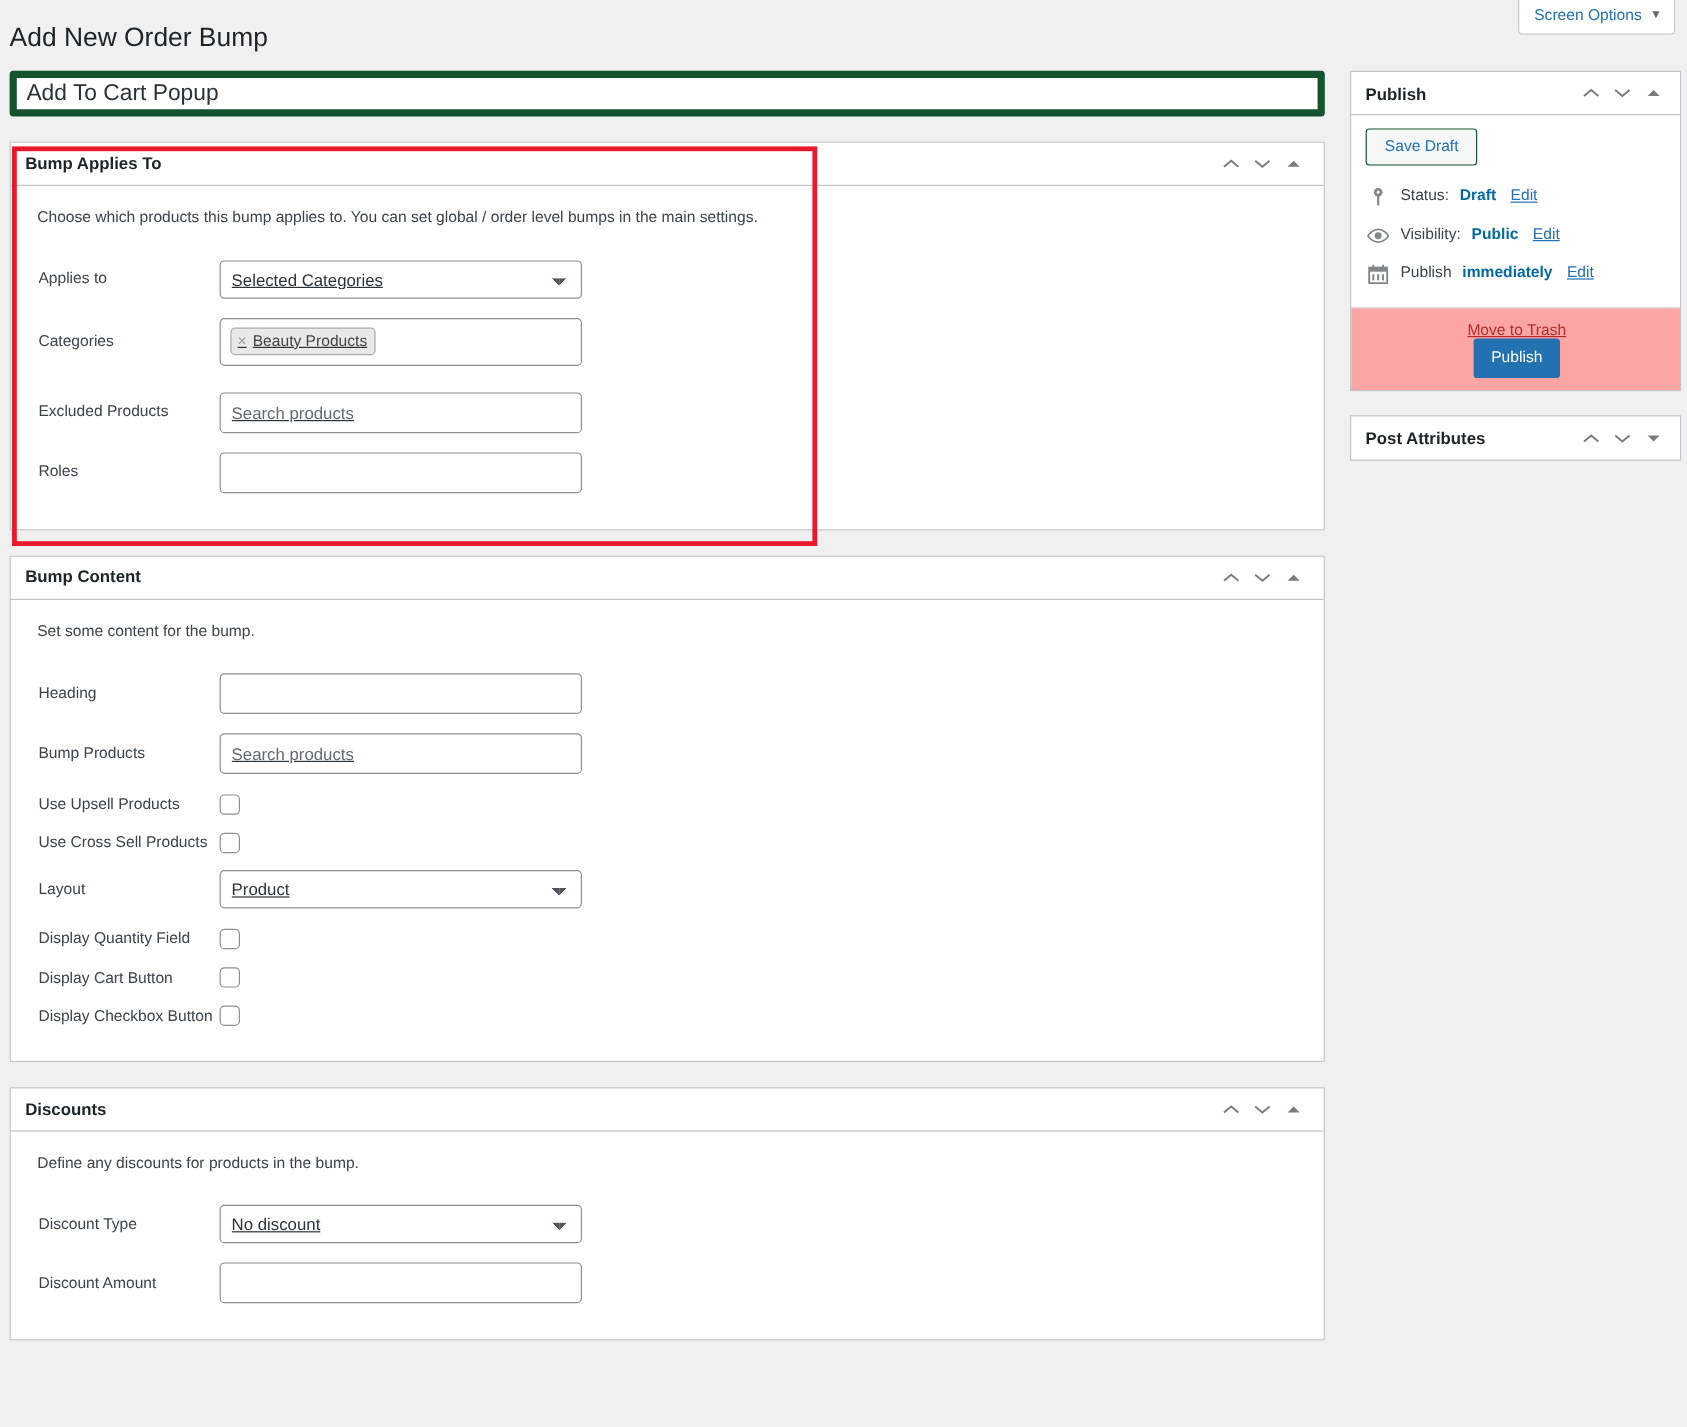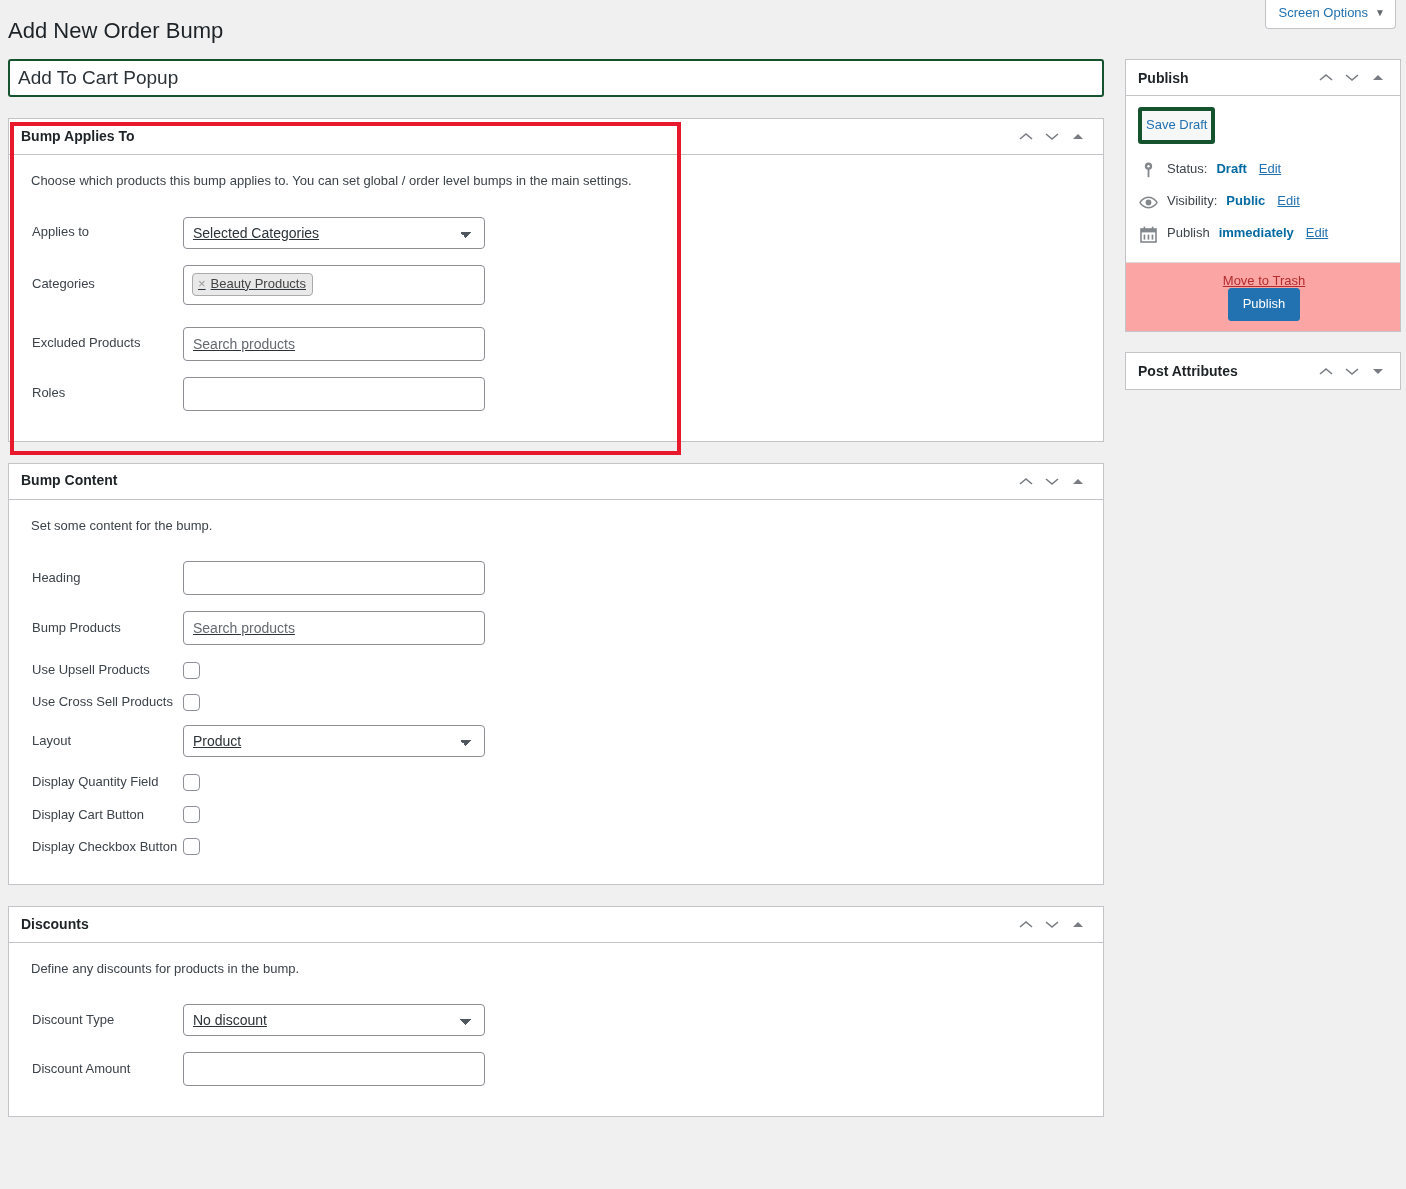--- a/index.html
+++ b/index.html
@@ -42,21 +42,21 @@
     position: absolute; left: 8px; top: 59px;
     width: 1096px;
   }
   .title-input {
     display: block; width: 1096px; height: 38px;
     padding: 3px 8px;
     font-size: 19px; line-height: 1.4;
     font-family: "Liberation Sans", sans-serif;
     color: #2c3338;
     background: #fff;
-    border: 2px solid #14532d;
+    border: 6px solid #14532d;
     border-radius: 3px;
     outline: none;
   }
 
   
   .metabox {
     background: #fff;
     border: 1px solid #c3c4c7;
     margin-top: 21px;
     position: relative;
@@ -169,26 +169,26 @@
     display: flex; align-items: center;
     height: 36px; padding: 0 9px 0 12px;
     border-bottom: 1px solid #c3c4c7;
   }
   .sb-header.collapsed { border-bottom: none; }
   .sb-title { flex: 1; font-size: 14px; font-weight: bold; color: #1d2327; }
 
   .pub-top { padding: 11px 12px 4px 12px; }
   .save-draft {
     background: #f6f7f7;
-    border: 4px solid #14532d;
+    border: 1px solid #14532d;
     color: #2271b1;
     border-radius: 3px;
     font-size: 13px;
     font-family: "Liberation Sans", sans-serif;
-    padding: 5px 4px 6px;
+    padding: 5px 15px 6px;
     line-height: 1.4;
     cursor: pointer;
   }
   .pub-lines { padding: 6px 12px 12px 12px; }
   .pub-line {
     display: flex; gap: 9px;
     font-size: 13px; color: #3c434a;
     padding: 6px 0;
     line-height: 1.4;
   }

